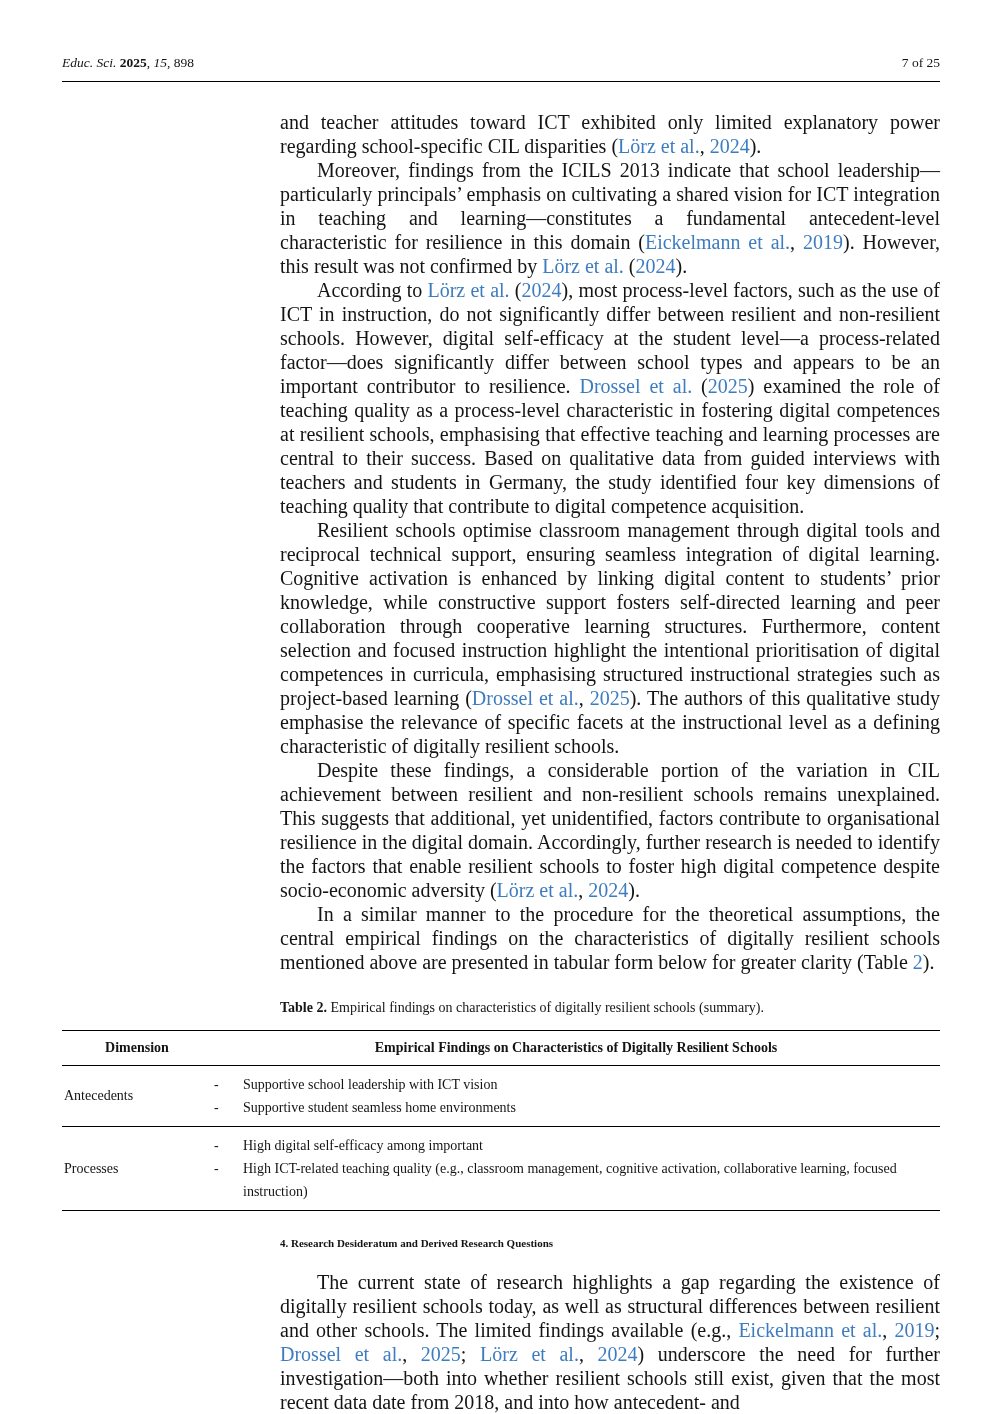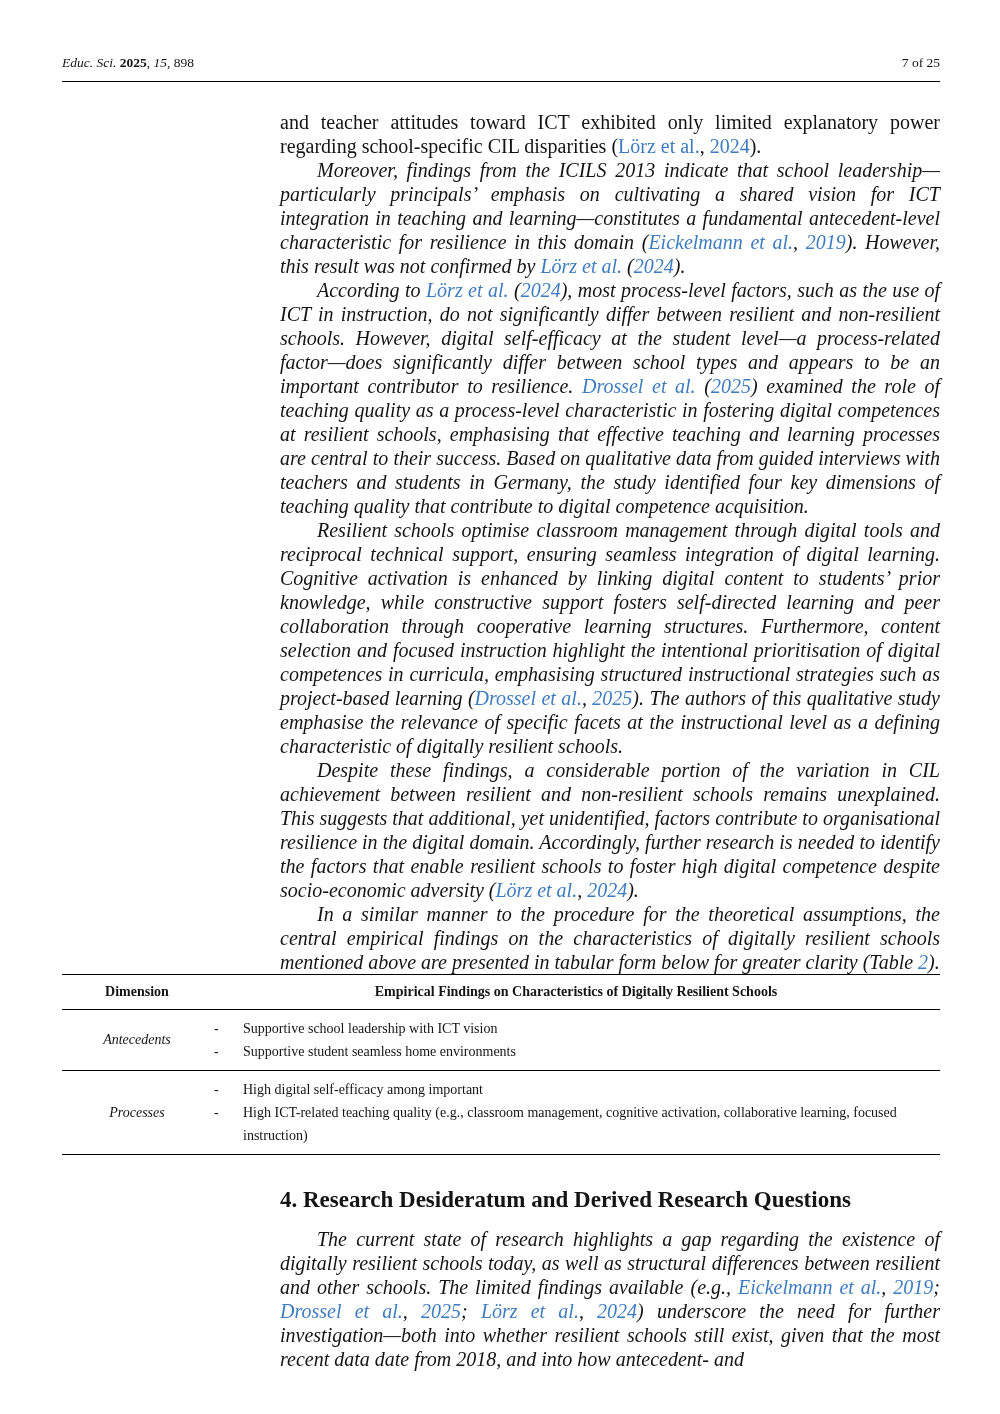--- a/index.html
+++ b/index.html
@@ -24,21 +24,21 @@
   }
   .italic { font-style: italic; }
   .bold { font-weight: bold; }
   .text-col { margin-left: 218px; width: 660px; }
   .body-block { margin-top: 28px; }
   .para {
     font-size: 20px;
     line-height: 24px;
     text-align: justify;
   }
-  .para.indent { text-indent: 37px; font-style: italic; }
+  .para.indent { text-indent: 37px; }
   .cite-link { color: #3d7cc0; cursor: pointer; }
   .caption {
     margin: 25px 0 13px 218px;
     font-size: 14px;
     line-height: 18px;
   }
   table.t2 {
     width: 878px;
     border-collapse: collapse;
     border-top: 1.8px solid #000;
@@ -48,33 +48,31 @@
   .t2 th {
     border-bottom: 1.2px solid #000;
     font-weight: bold;
     padding: 6px 4px;
     text-align: center;
     line-height: 22px;
   }
   .t2 th.col-dim { width: 150px; }
   .t2 tbody tr:not(:last-child) td { border-bottom: 1.2px solid #000; }
   .t2 td.dim {
-    text-align: center;
     vertical-align: middle;
     padding: 4px 2px;
-    font-style: italic;
   }
   .t2 td.items { padding: 7px 0; vertical-align: middle; }
   .item { display: flex; line-height: 23px; }
   .item .dash { flex: 0 0 31px; padding-left: 2px; }
   .item .txt { flex: 1; padding-right: 10px; }
   .section-heading {
-    font-size: 23px;
+    font-size: 11px;
     font-weight: bold;
-    margin-top: 33px;
+    margin-top: 20px;
     margin-bottom: 15px;
     line-height: 24px;
   }
 </style>
 </head>
 <body>
 
 <div class="page">
 
   <header class="header-row">
@@ -86,20 +84,24 @@
 
     <div class="text-col body-block">
       <p class="para"><span>and teacher attitudes toward ICT exhibited only limited explanatory power regarding school-specific CIL disparities (</span><span class="cite-link">Lörz et al.</span><span>, </span><span class="cite-link">2024</span><span>).</span></p>
       <p class="para indent"><span>Moreover, findings from the ICILS 2013 indicate that school leadership—particularly principals’ emphasis on cultivating a shared vision for ICT integration in teaching and learning—constitutes a fundamental antecedent-level characteristic for resilience in this domain (</span><span class="cite-link">Eickelmann et al.</span><span>, </span><span class="cite-link">2019</span><span>). However, this result was not confirmed by </span><span class="cite-link">Lörz et al.</span><span> (</span><span class="cite-link">2024</span><span>).</span></p>
       <p class="para indent"><span>According to </span><span class="cite-link">Lörz et al.</span><span> (</span><span class="cite-link">2024</span><span>), most process-level factors, such as the use of ICT in instruction, do not significantly differ between resilient and non-resilient schools. However, digital self-efficacy at the student level—a process-related factor—does significantly differ between school types and appears to be an important contributor to resilience. </span><span class="cite-link">Drossel et al.</span><span> (</span><span class="cite-link">2025</span><span>) examined the role of teaching quality as a process-level characteristic in fostering digital competences at resilient schools, emphasising that effective teaching and learning processes are central to their success. Based on qualitative data from guided interviews with teachers and students in Germany, the study identified four key dimensions of teaching quality that contribute to digital competence acquisition.</span></p>
       <p class="para indent"><span>Resilient schools optimise classroom management through digital tools and reciprocal technical support, ensuring seamless integration of digital learning. Cognitive activation is enhanced by linking digital content to students’ prior knowledge, while constructive support fosters self-directed learning and peer collaboration through cooperative learning structures. Furthermore, content selection and focused instruction highlight the intentional prioritisation of digital competences in curricula, emphasising structured instructional strategies such as project-based learning (</span><span class="cite-link">Drossel et al.</span><span>, </span><span class="cite-link">2025</span><span>). The authors of this qualitative study emphasise the relevance of specific facets at the instructional level as a defining characteristic of digitally resilient schools.</span></p>
       <p class="para indent"><span>Despite these findings, a considerable portion of the variation in CIL achievement between resilient and non-resilient schools remains unexplained. This suggests that additional, yet unidentified, factors contribute to organisational resilience in the digital domain. Accordingly, further research is needed to identify the factors that enable resilient schools to foster high digital competence despite socio-economic adversity (</span><span class="cite-link">Lörz et al.</span><span>, </span><span class="cite-link">2024</span><span>).</span></p>
       <p class="para indent"><span>In a similar manner to the procedure for the theoretical assumptions, the central empirical findings on the characteristics of digitally resilient schools mentioned above are presented in tabular form below for greater clarity (Table </span><span class="cite-link">2</span><span>).</span></p>
     </div>
 
+    <div class="caption">
+      <span class="bold">Table 2.</span>
+      <span>Empirical findings on characteristics of digitally resilient schools (summary).</span>
+    </div>
 
     <table class="t2">
       <thead>
         <tr>
           <th class="col-dim">Dimension</th>
           <th class="col-find">Empirical Findings on Characteristics of Digitally Resilient Schools</th>
         </tr>
       </thead>
       <tbody>
         <tr>

